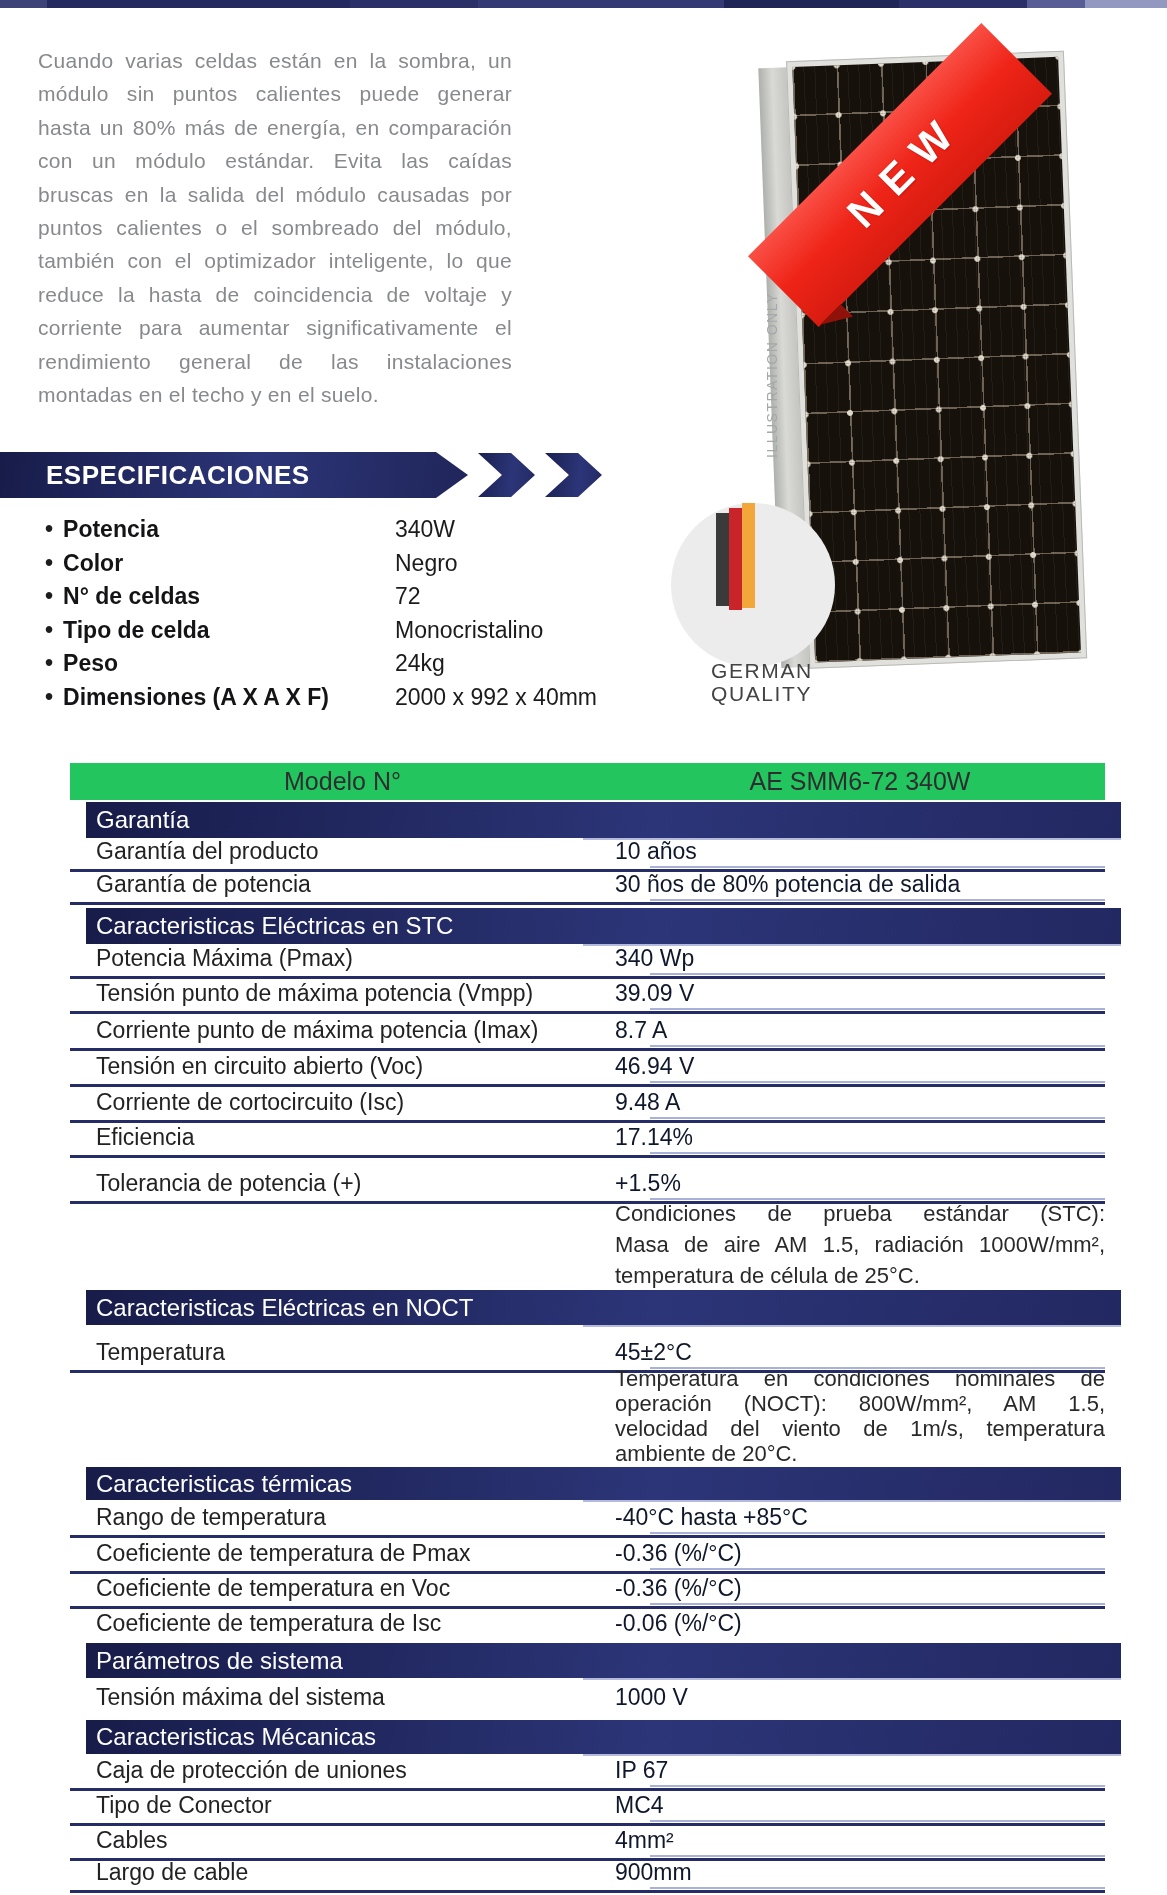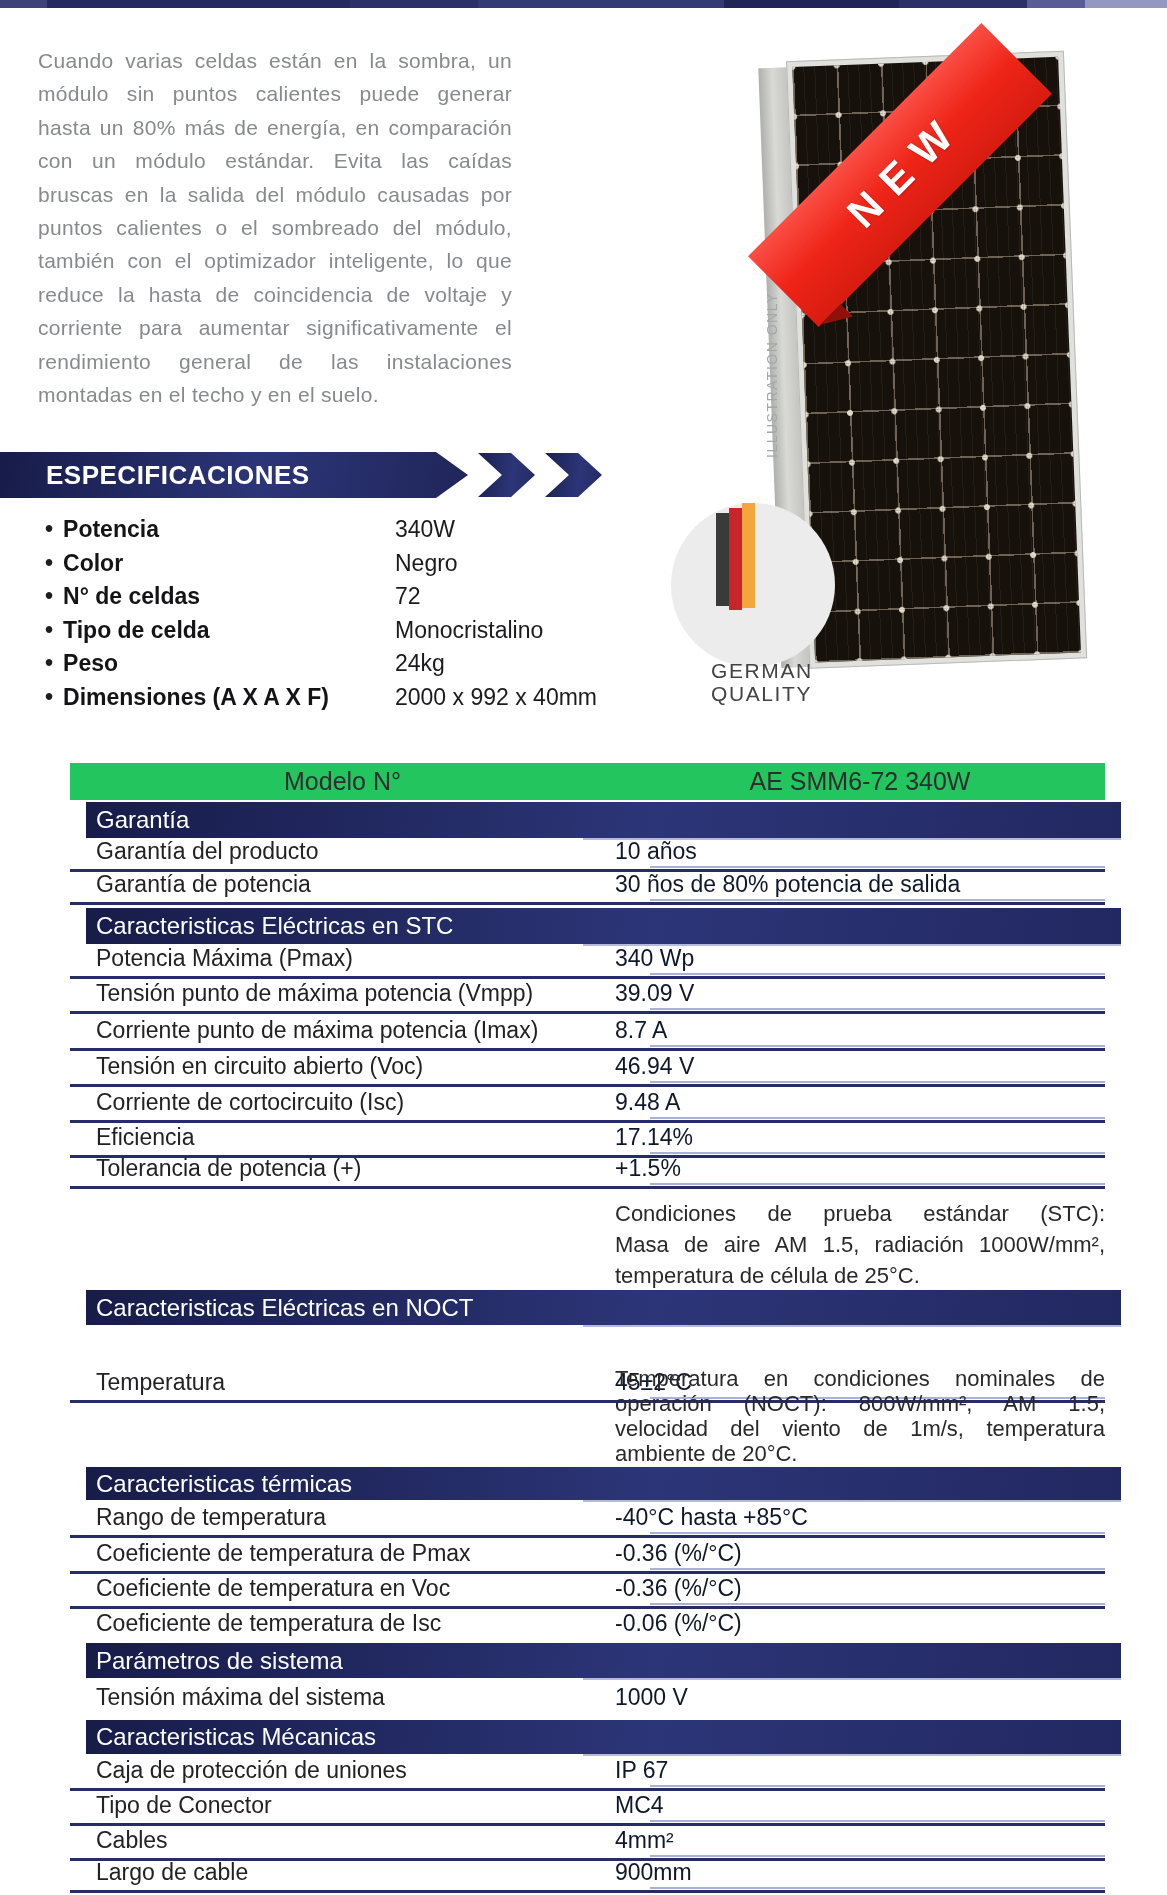--- a/index.html
+++ b/index.html
@@ -232,34 +232,34 @@
     <span class="rv">46.94 V</span>
   </div>
   <div class="t-row uline" style="top:326px;height:34px;">
     <span class="rl">Corriente de cortocircuito (Isc)</span>
     <span class="rv">9.48 A</span>
   </div>
   <div class="t-row uline" style="top:362px;height:33px;">
     <span class="rl">Eficiencia</span>
     <span class="rv">17.14%</span>
   </div>
-  <div class="t-row uline" style="top:393px;height:33px;">
+  <div class="t-row uline" style="top:408px;height:33px;">
     <span class="rl">Tolerancia de potencia (+)</span>
     <span class="rv">+1.5%</span>
   </div>
 
   <div class="t-note n-stc" style="top:435px;">
     <div class="nline">Condiciones de prueba estándar (STC):</div>
     <div class="nline">Masa de aire AM 1.5, radiación 1000W/mm²,</div>
     <div class="nline last">temperatura de célula de 25°C.</div>
   </div>
 
   <div class="t-sec" style="top:527px;height:35px;line-height:35px;">Caracteristicas Eléctricas en NOCT</div>
 
-  <div class="t-row uline" style="top:593px;height:47px;">
+  <div class="t-row uline" style="top:563px;height:47px;">
     <span class="rl">Temperatura</span>
     <span class="rv">45±2°C</span>
   </div>
 
   <div class="t-note n-noct" style="top:603px;">
     <div class="nline">Temperatura en condiciones nominales de</div>
     <div class="nline">operación (NOCT): 800W/mm², AM 1.5,</div>
     <div class="nline">velocidad del viento de 1m/s, temperatura</div>
     <div class="nline last">ambiente de 20°C.</div>
   </div>

